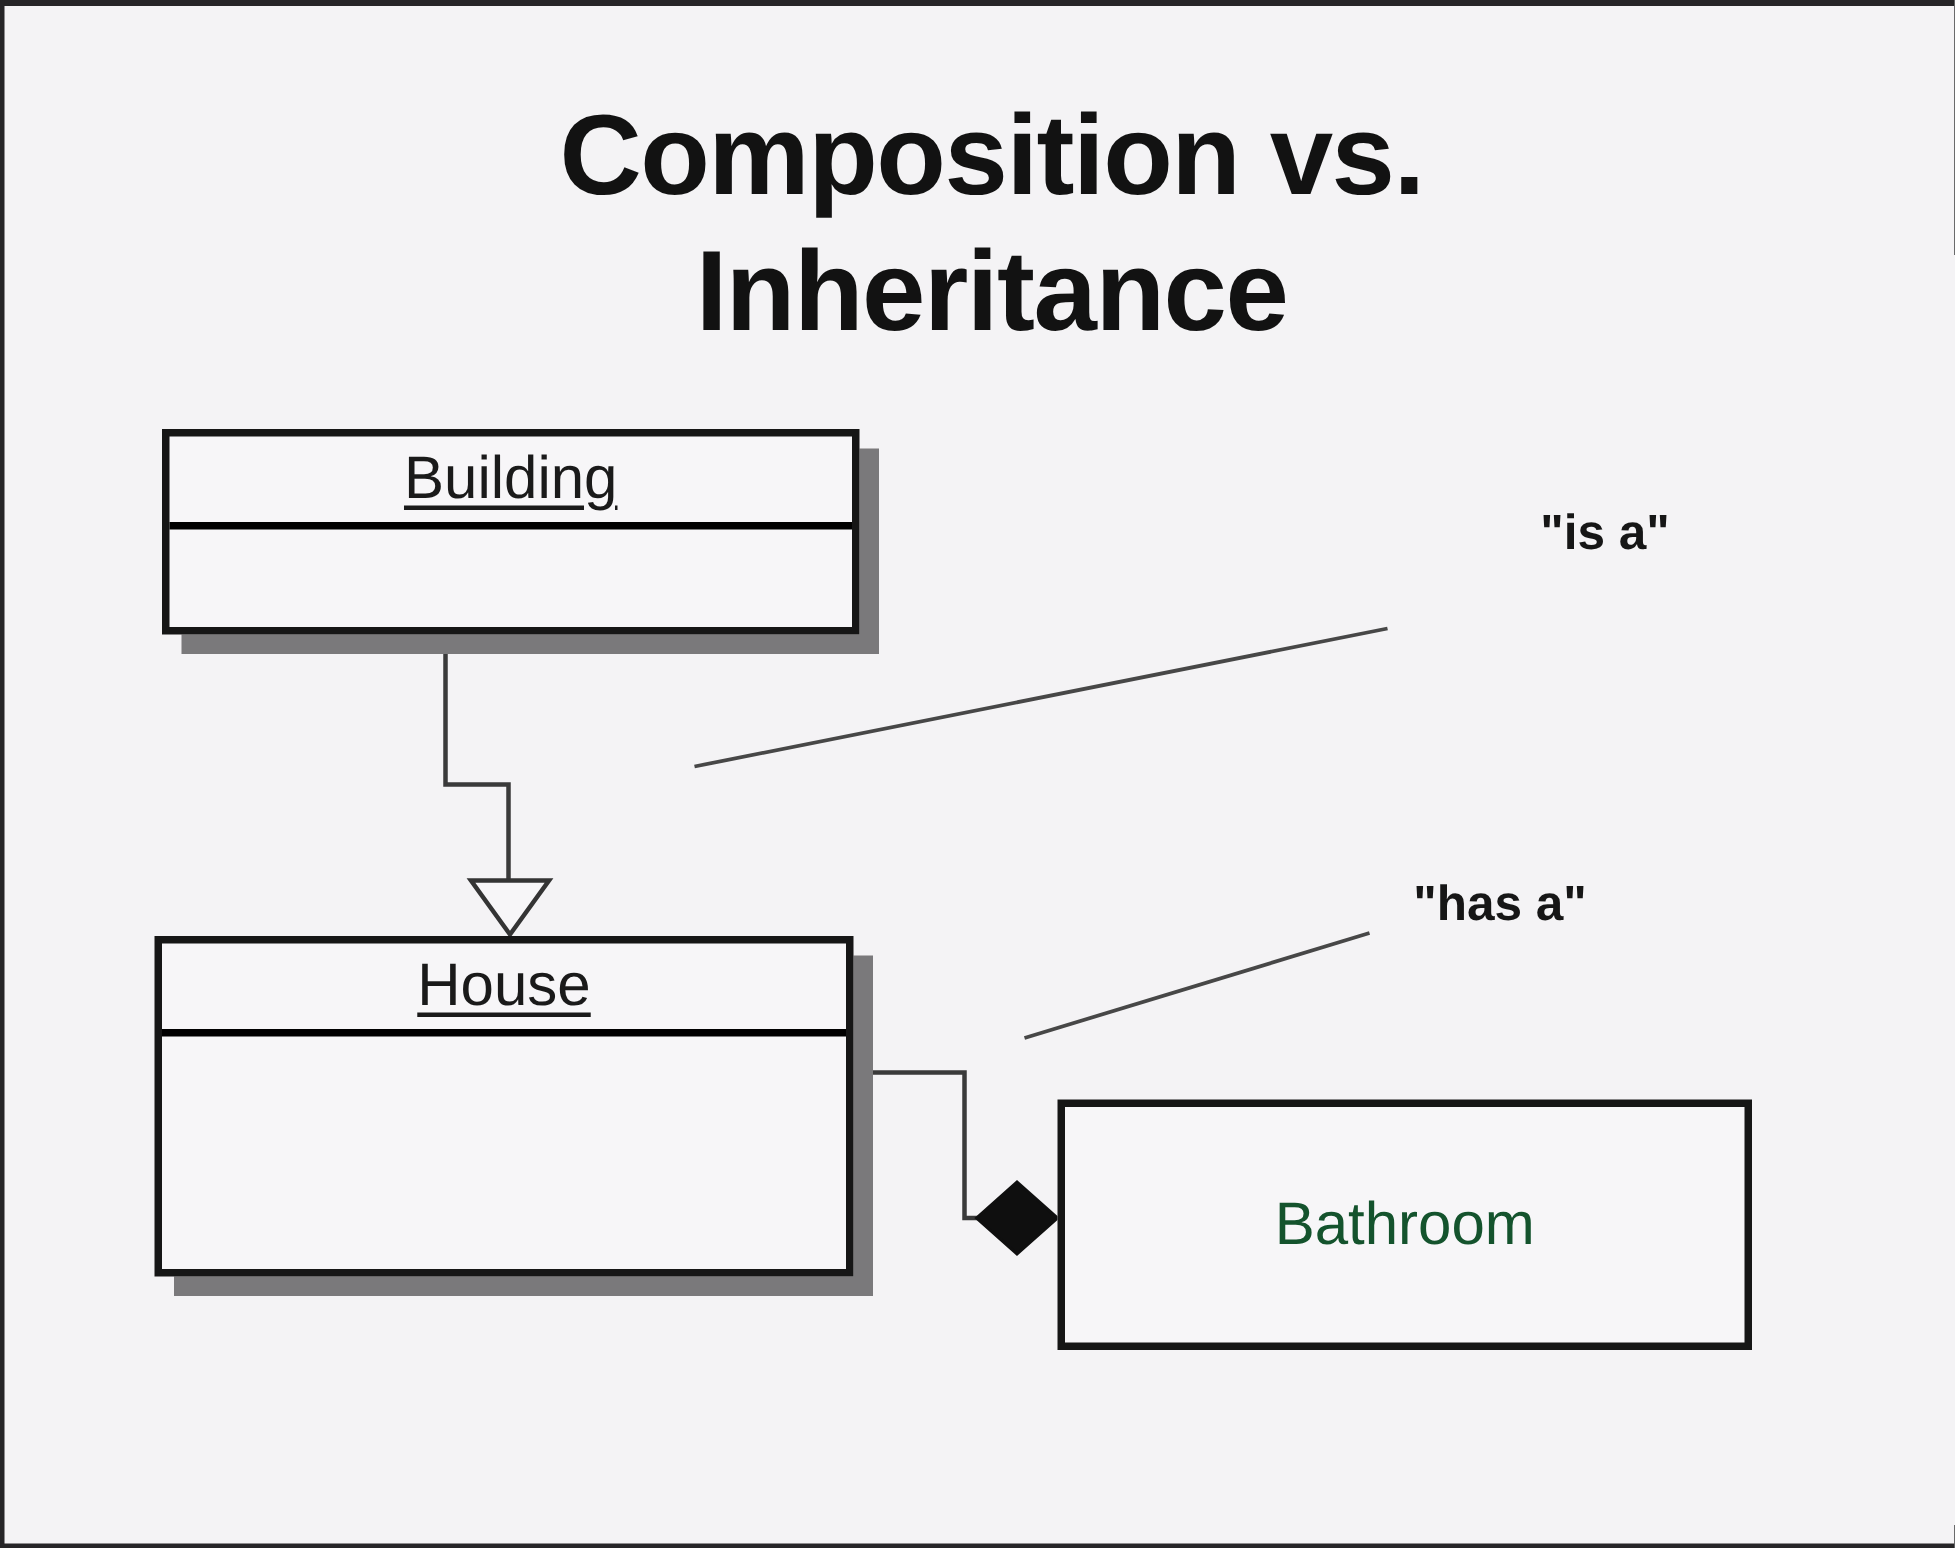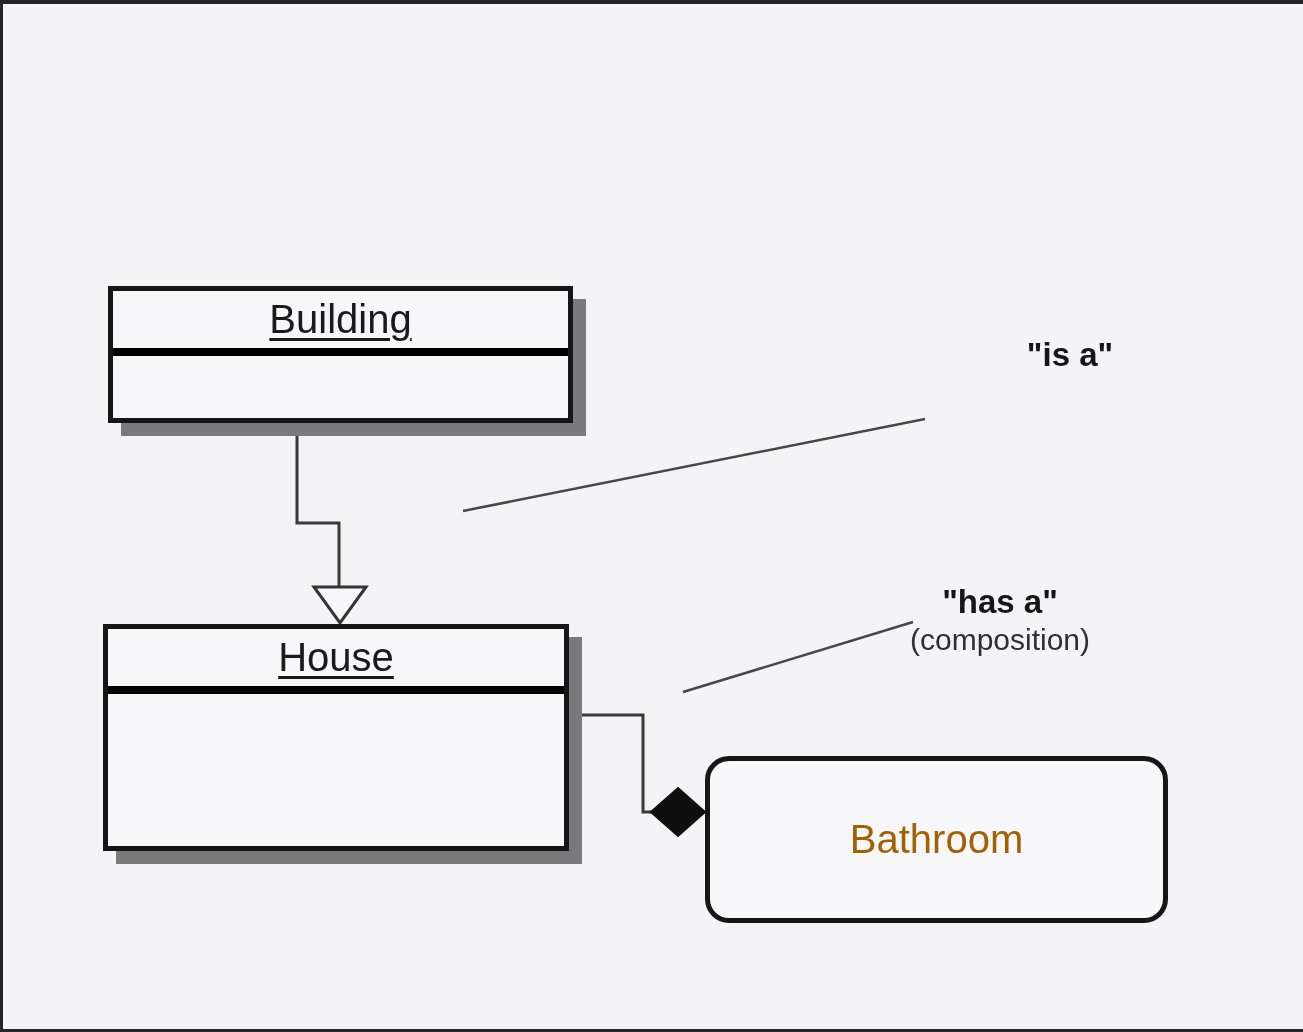--- a/index.html
+++ b/index.html
@@ -37,57 +37,58 @@
     border: 5px solid #161616;
     box-shadow: 13px 13px 0 0 #7a797b;
     z-index: 2;
     box-sizing: border-box;
   }
   .building { left: 108px; top: 286px; width: 465px; height: 137px; }
   .house    { left: 103px; top: 624px; width: 466px; height: 227px; }
 
   .uml-head {
     height: 57px;
-    border-bottom: 8px solid #000000;
+    border-bottom: 5px solid #000000;
     display: flex; align-items: center; justify-content: center;
   }
   .uml-name {
     font-size: 40px;
     color: #1a1a1a;
     text-decoration: underline;
     text-decoration-thickness: 3px;
     text-underline-offset: 5px;
   }
   .uml-body { flex: 1; }
 
   .plain-box {
     position: absolute;
     background: #f7f6f8;
     border: 5px solid #161616;
     box-sizing: border-box;
     display: flex; align-items: center; justify-content: center;
     z-index: 2;
   }
-  .bathroom { left: 705px; top: 756px; width: 463px; height: 167px; font-size: 40px; color: #a16207; border-radius: 24px; }
+  .bathroom { left: 705px; top: 733px; width: 463px; height: 167px; font-size: 40px; color: #14532d; }
 
   .annot { position: absolute; width: 400px; text-align: center; z-index: 3; }
   .annot-inheritance { left: 870px; top: 334px; }
   .annot-composition { left: 800px; top: 581px; }
   .annot-term { font-size: 33px; font-weight: bold; line-height: 41px; color: #161616; }
   .annot-kind { font-size: 30px; line-height: 36px; color: #303030; }
 </style>
 </head>
 <body>
 
 <div class="slide">
 
   <div class="bar bar-top"></div>
   <div class="bar bar-left"></div>
   <div class="bar bar-bottom"></div>
 
+  <h1 class="title">Composition vs. Inheritance</h1>
 
   <svg class="overlay" width="1303" height="1032" viewBox="0 0 1303 1032">
 
     <polyline points="297,420 297,523 339,523 339,586" fill="none" stroke="#3a3a3a" stroke-width="3"></polyline>
     <polygon points="314,587 366,587 340,623" fill="#f7f6f8" stroke="#343434" stroke-width="3" stroke-linejoin="miter"></polygon>
 
     <polyline points="565,715 643,715 643,812 656,812" fill="none" stroke="#3a3a3a" stroke-width="3"></polyline>
     <polygon points="651,812 678,788 705,812 678,836" fill="#0f0f0f" stroke="#0f0f0f" stroke-width="2"></polygon>
 
     <line x1="463" y1="511" x2="925" y2="419" stroke="#474747" stroke-width="2.5"></line>
@@ -111,16 +112,15 @@
   <div class="plain-box bathroom">
     <span>Bathroom</span>
   </div>
 
   <div class="annot annot-inheritance">
     <div class="annot-term">"is a"</div>
   </div>
 
   <div class="annot annot-composition">
     <div class="annot-term">"has a"</div>
-    <div class="annot-kind">(composition)</div>
   </div>
 
 </div>
 
 </body></html>

